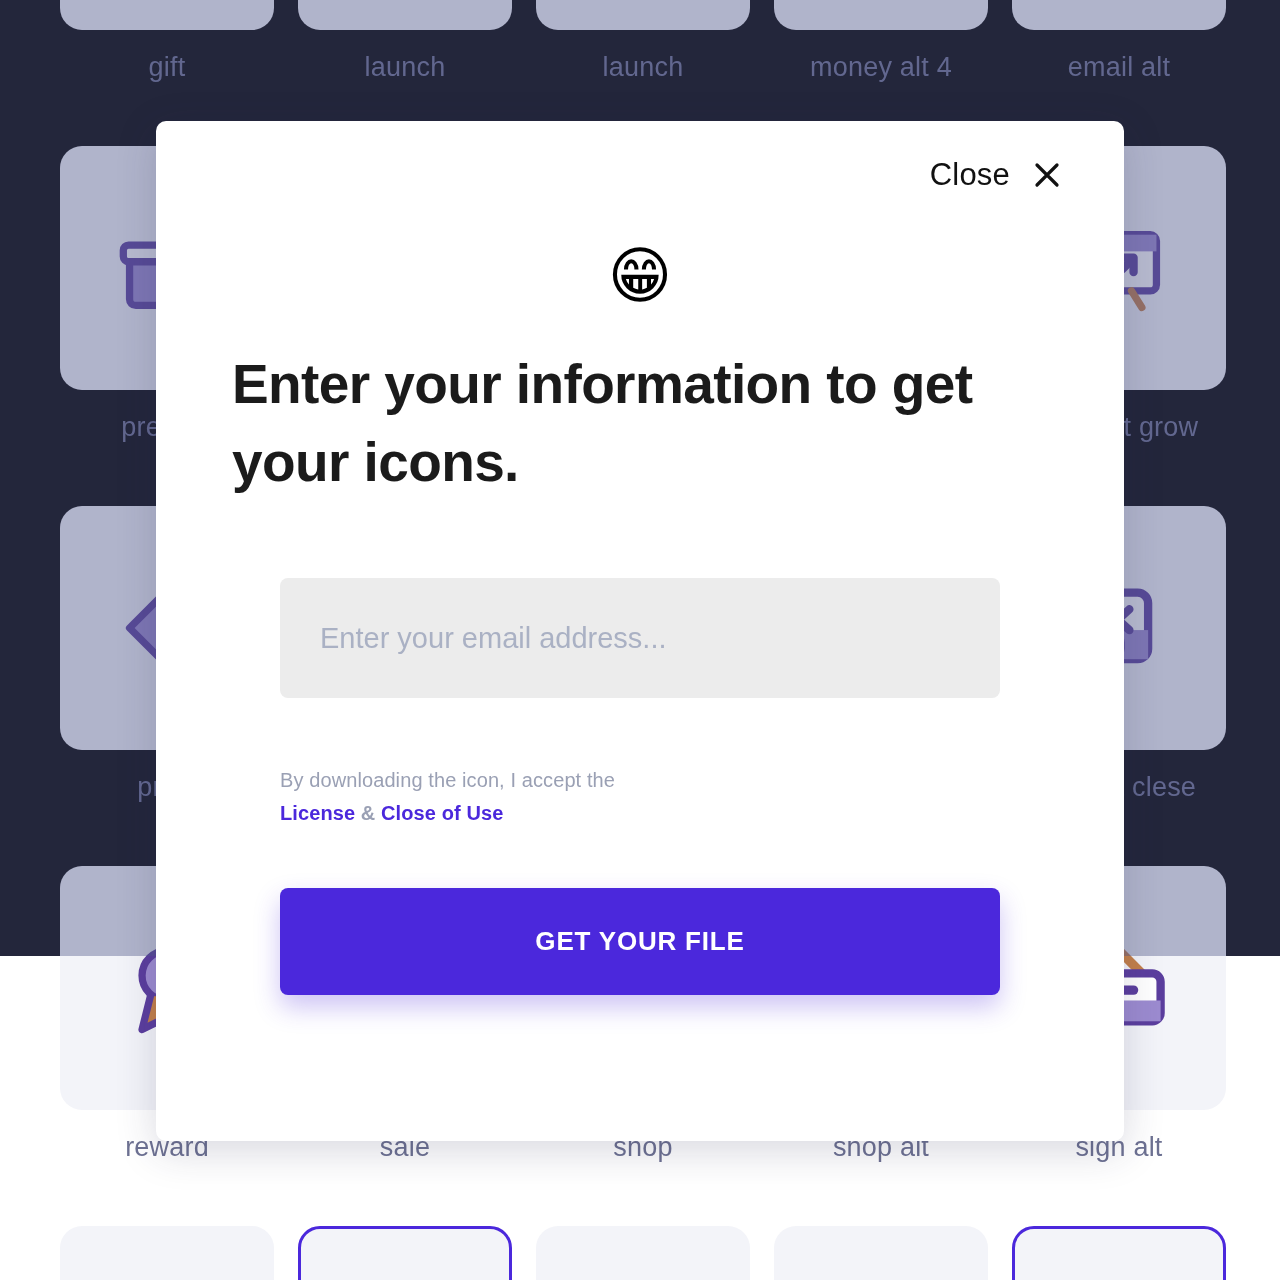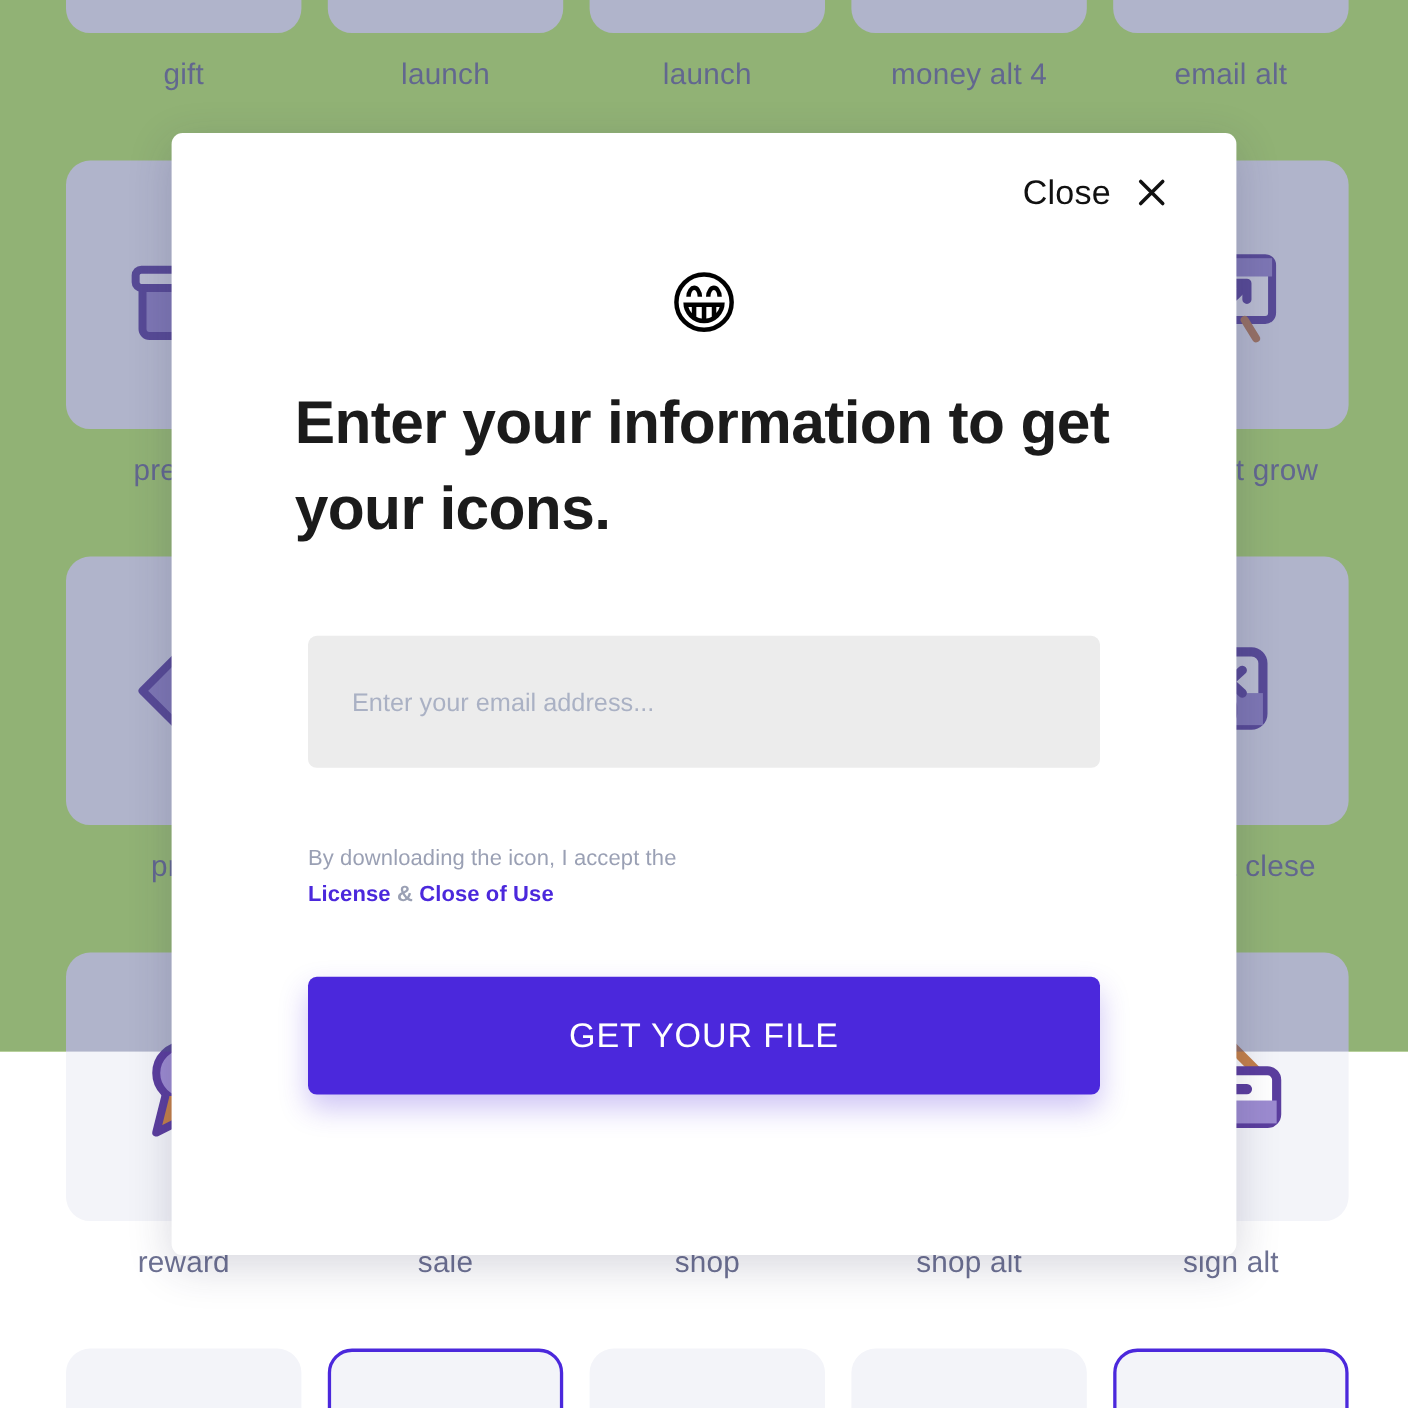--- a/index.html
+++ b/index.html
@@ -8,21 +8,21 @@
     width: 1280px;
     height: 1280px;
     overflow: hidden;
     font-family: "Liberation Sans", sans-serif;
   }
 
   #app {
     position: relative;
     width: 1280px;
     height: 956px;
-    background: #bef264;
+    background: #000000;
   }
 
   
   #gallery {
     position: absolute;
     inset: 0;
     display: grid;
     grid-template-columns: repeat(5, 1fr);
     grid-auto-rows: 360px;
     column-gap: 24px;
@@ -75,21 +75,21 @@
   
   #modal {
     position: absolute;
     left: 156px;
     top: 121px;
     width: 968px;
     height: 1020px;
     background: #ffffff;
     border-radius: 10px;
     box-shadow: 0 10px 40px rgba(40,40,80,.18);
-    padding: 0 112px;
+    padding: 0 76px;
   }
 
   .close-row {
     position: absolute;
     top: 36px;
     right: 62px;
     display: flex;
     align-items: center;
     gap: 22px;
     cursor: pointer;
@@ -126,21 +126,21 @@
 
   .email-input {
     display: block;
     width: 720px;
     height: 120px;
     margin: 77px auto 0;
     background: #ececec;
     border: none;
     border-radius: 8px;
     padding: 0 40px;
-    font-size: 23px;
+    font-size: 29px;
     font-family: "Liberation Sans", sans-serif;
     color: #5a5a5a;
     outline: none;
   }
   .email-input::placeholder {
     color: #aab1c4;
   }
 
   .terms {
     width: 720px;
@@ -160,22 +160,22 @@
 
   .cta {
     display: block;
     width: 720px;
     height: 107px;
     margin: 58px auto 0;
     background: #4b28dc;
     color: #ffffff;
     border: none;
     border-radius: 8px;
-    font-size: 31px;
-    font-weight: 400;
+    font-size: 26px;
+    font-weight: 700;
     letter-spacing: .8px;
     font-family: "Liberation Sans", sans-serif;
     cursor: pointer;
     box-shadow: 0 12px 26px rgba(75,40,220,.28);
   }
 </style>
 </head>
 <body>
 
 <div id="app">

